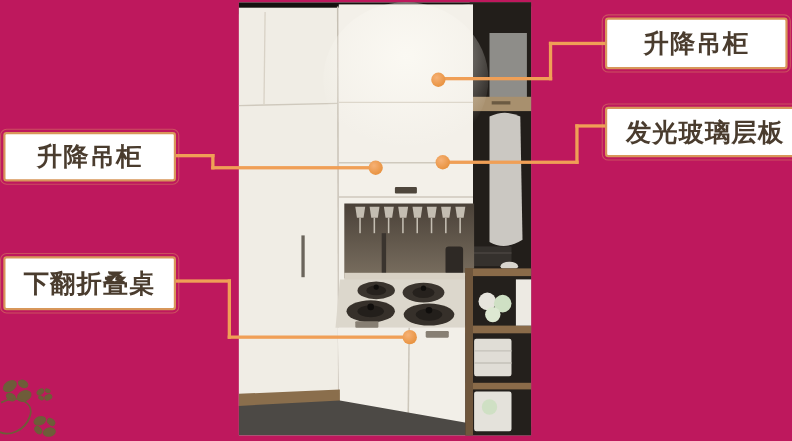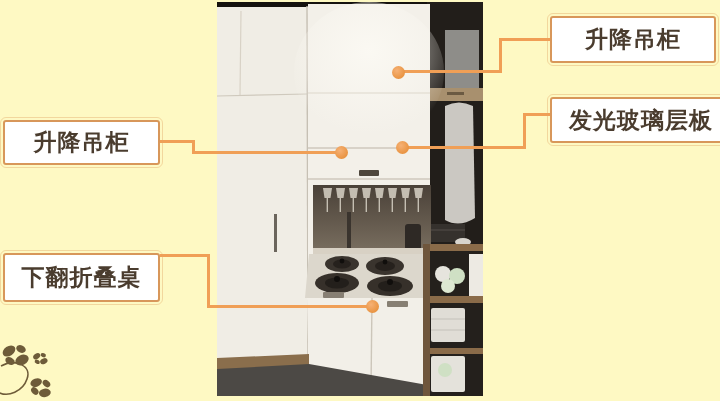--- a/index.html
+++ b/index.html
@@ -1,36 +1,36 @@
 <!DOCTYPE html>
 <html><head>
 <meta charset="utf-8">
 <style>
   * { margin:0; padding:0; box-sizing:border-box; }
   body { background:#ffffff; }
   .stage {
-    position:relative; width:720px; height:401px; background:#fef9c3;
+    position:relative; width:720px; height:401px; background:#be185d;
     overflow:hidden;
     font-family:"Liberation Serif","DejaVu Serif",serif;
   }
   .photo {
     position:absolute; left:217px; top:2px; width:266px; height:394px;
     display:block;
   }
   .callout {
     position:absolute; display:flex; align-items:center; justify-content:center;
     background:#ffffff; border:2px solid #D8975A; border-radius:3px;
     outline:1px solid rgba(224,164,100,0.4); outline-offset:2px;
     color:#4A3C2E; font-size:23px; font-weight:bold; letter-spacing:1px;
     z-index:3; white-space:nowrap;
   }
   #label-lift   { left:550px; top:16px;  width:166px; height:47px; }
   #label-glass  { left:550px; top:97px; width:182px; height:46px; }
   #label-updoor { left:3px;   top:120px; width:157px; height:45px; }
-  #label-table  { left:3px;   top:233px; width:157px; height:49px;margin-top:20px; }
+  #label-table  { left:3px;   top:233px; width:157px; height:49px; }
   .seg { position:absolute; background:#F09F56; z-index:2; }
   .dot {
     position:absolute; width:13px; height:13px; border-radius:50%;
     background:radial-gradient(circle at 38% 35%, #F6B175, #E8923F 75%);
     z-index:2;
   }
   .ornament { position:absolute; left:0; top:336px; width:72px; height:65px; z-index:1; }
 </style>
 </head>
 <body>

